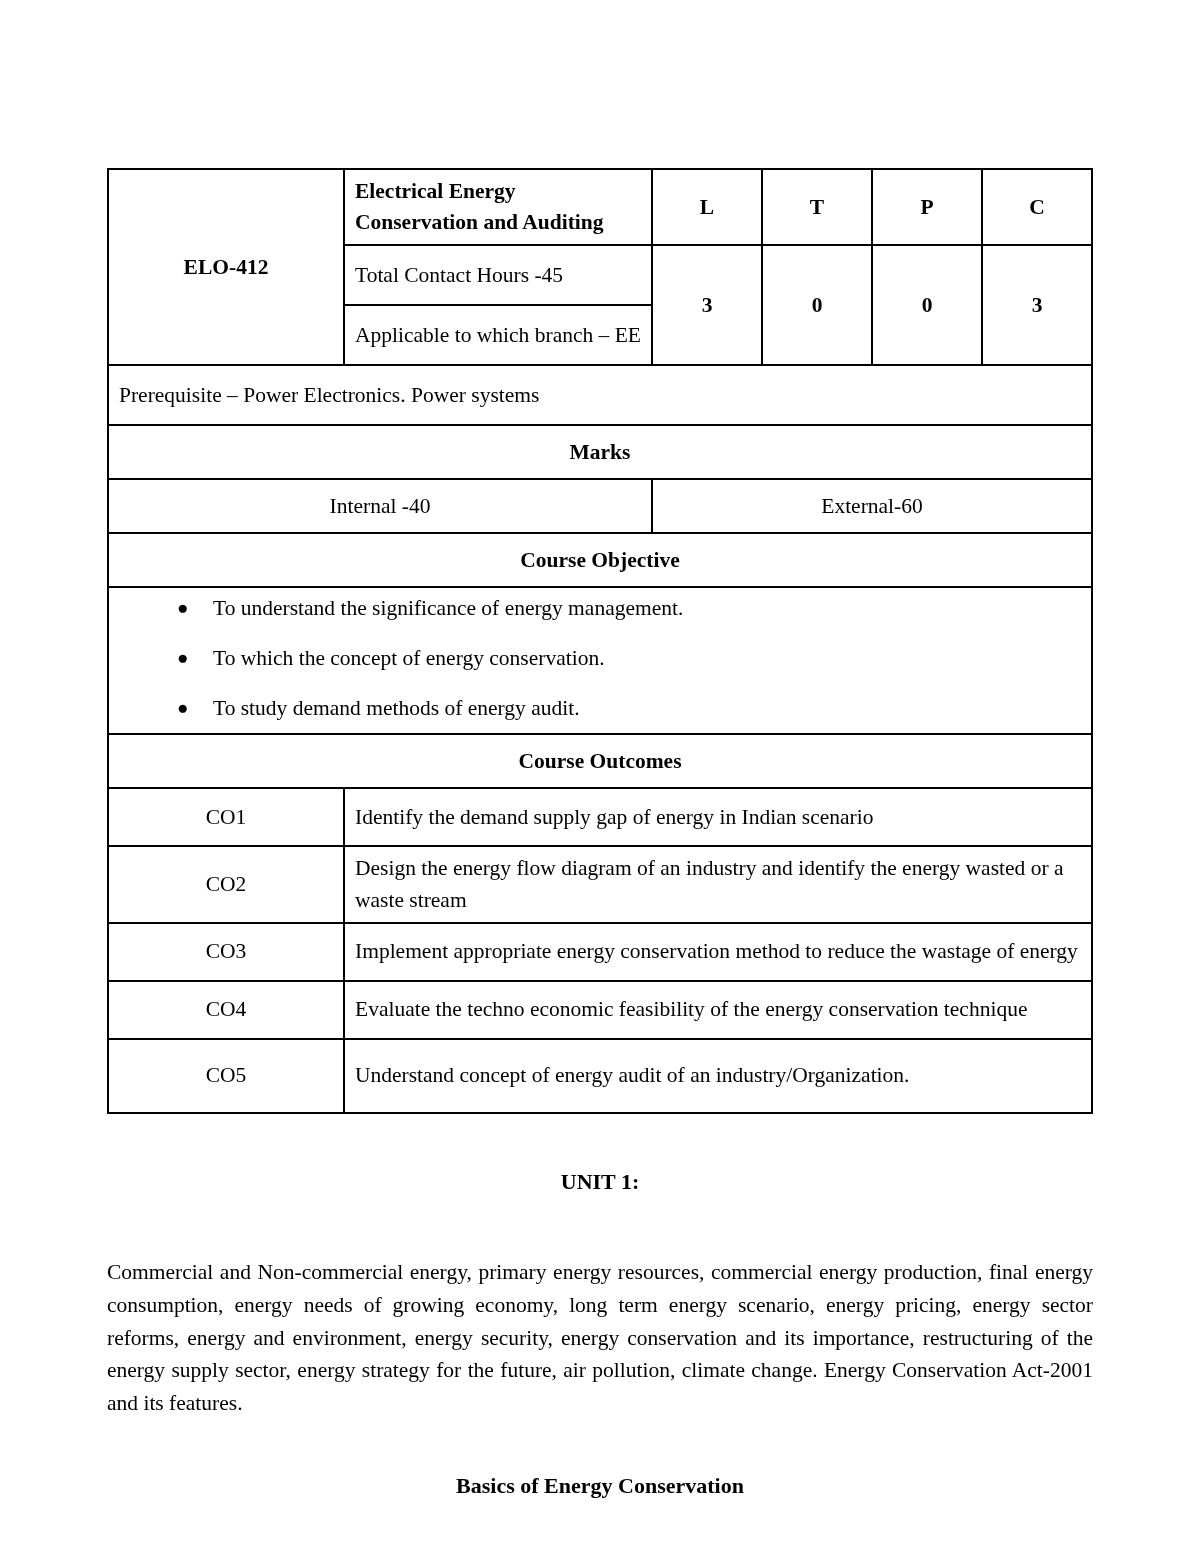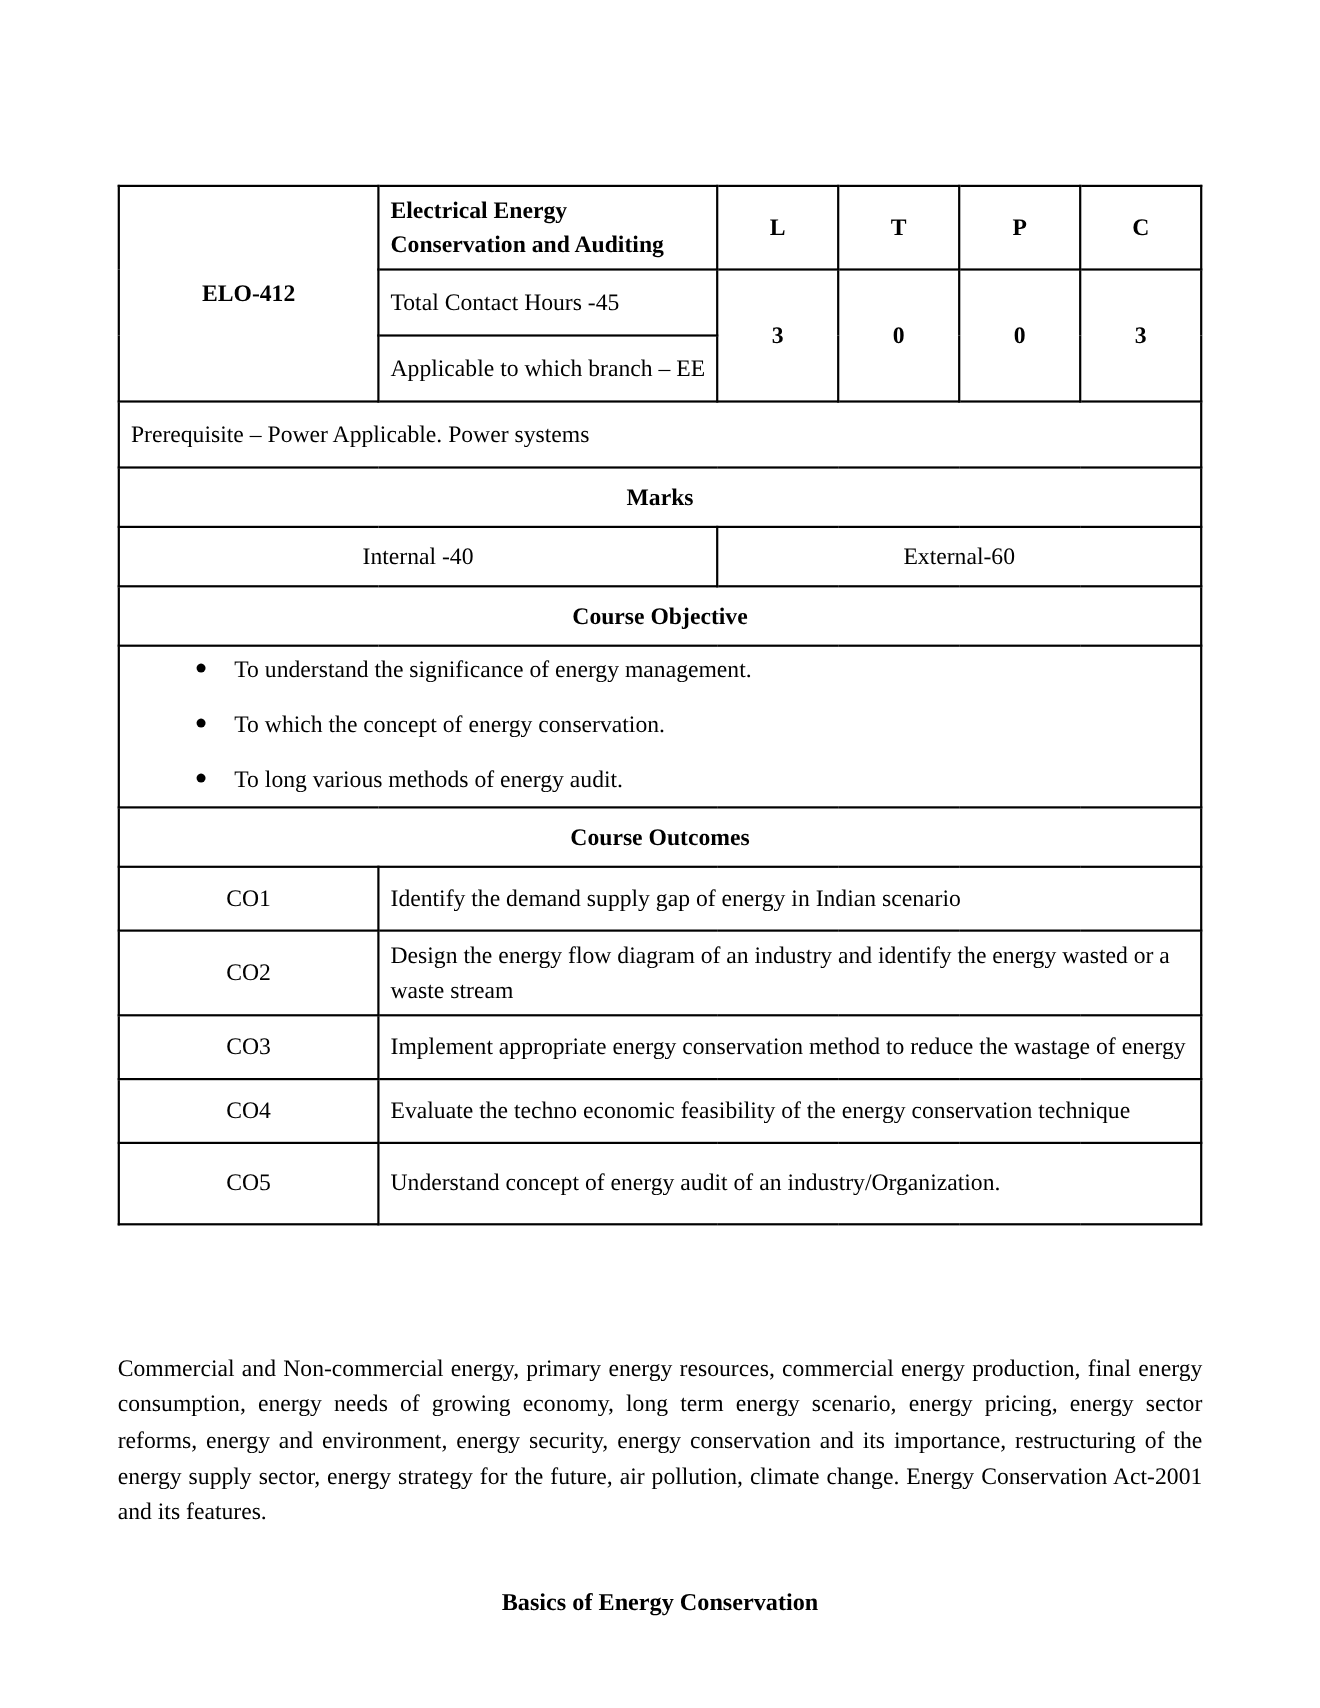--- a/index.html
+++ b/index.html
@@ -176,21 +176,21 @@
           <td class="plain-row">Total Contact Hours -45</td>
           <td class="ltpc-val" rowspan="2">3</td>
           <td class="ltpc-val" rowspan="2">0</td>
           <td class="ltpc-val" rowspan="2">0</td>
           <td class="ltpc-val" rowspan="2">3</td>
         </tr>
         <tr>
           <td class="plain-row">Applicable to which branch – EE</td>
         </tr>
         <tr>
-          <td class="prereq-cell" colspan="6">Prerequisite – Power Applicable. Power systems</td>
+          <td class="prereq-cell" colspan="6">Prerequisite – Power Electronics. Power systems</td>
         </tr>
 
         <tr>
           <td class="section-head" colspan="6">Marks</td>
         </tr>
         <tr>
           <td class="marks-cell" colspan="2">Internal -40</td>
           <td class="marks-cell" colspan="4">External-60</td>
         </tr>
 
@@ -203,21 +203,21 @@
               <li>
                 <span class="bullet">●</span>
                 <span>To understand the significance of energy management.</span>
               </li>
               <li>
                 <span class="bullet">●</span>
                 <span>To which the concept of energy conservation.</span>
               </li>
               <li>
                 <span class="bullet">●</span>
-                <span>To long various methods of energy audit.</span>
+                <span>To study demand methods of energy audit.</span>
               </li>
             </ul>
           </td>
         </tr>
 
         <tr>
           <td class="section-head" colspan="6">Course Outcomes</td>
         </tr>
         <tr>
           <td class="co-key">CO1</td>
@@ -237,20 +237,21 @@
         </tr>
         <tr>
           <td class="co-key co-text-last">CO5</td>
           <td class="co-text co-text-last" colspan="5">Understand concept of energy audit of an industry/Organization.</td>
         </tr>
       </tbody>
     </table>
 
     <div class="spacer-54"></div>
     <div class="unit-block">
+      <div class="unit-title">UNIT 1:</div>
       <div class="spacer-34"></div>
       <div class="spacer-26"></div>
       <p class="unit-para">Commercial and Non-commercial energy, primary energy resources, commercial energy production, final energy consumption, energy needs of growing economy, long term energy scenario, energy pricing, energy sector reforms, energy and environment, energy security, energy conservation and its importance, restructuring of the energy supply sector, energy strategy for the future, air pollution, climate change. Energy Conservation Act-2001 and its features.</p>
     </div>
 
     <div class="spacer-40"></div>
     <div class="unit-block">
       <div class="spacer-12"></div>
       <div class="unit-subtitle">Basics of Energy Conservation</div>
 

